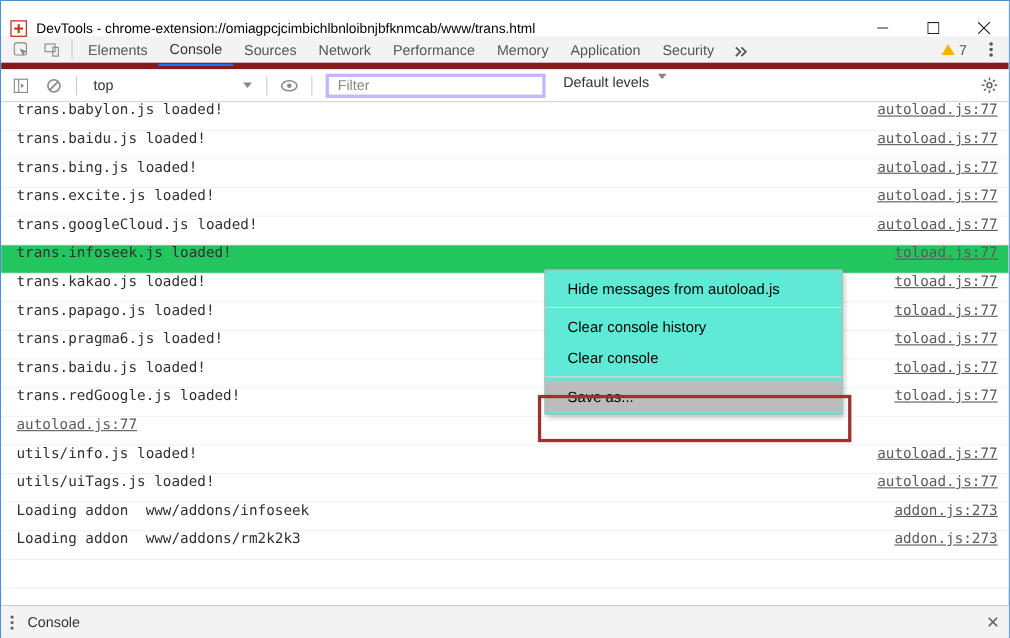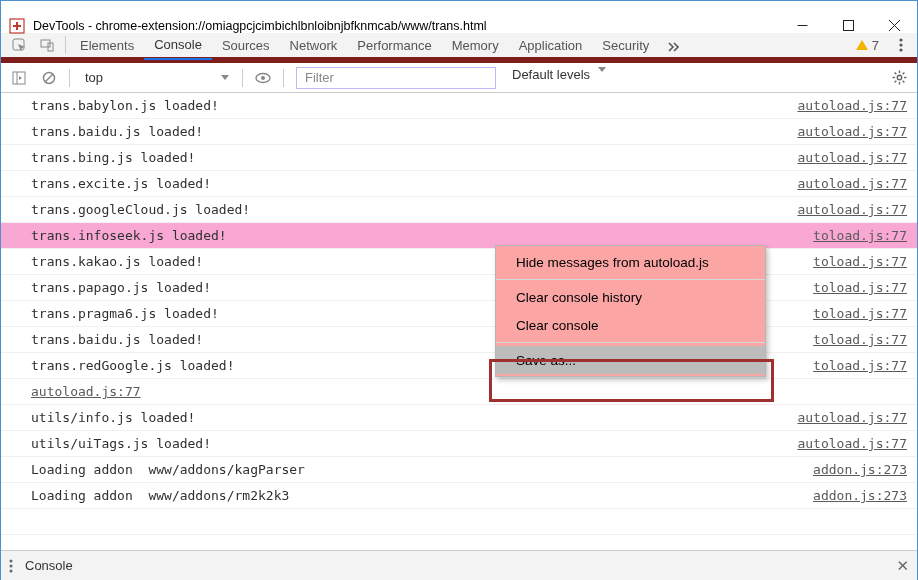--- a/index.html
+++ b/index.html
@@ -16,29 +16,29 @@
   .tab.active { color: #333; border-bottom: 2px solid #1a73e8; }
   .tabspacer { flex: 1; }
   .warncount { display: flex; align-items: center; gap: 4px; padding: 0 10px; font-size: 13px; color: #555; }
   .warntri { width: 0; height: 0; border-left: 6px solid transparent; border-right: 6px solid transparent; border-bottom: 10px solid #f4b400; }
   .dots { width: 24px; height: 30px; display: flex; align-items: center; justify-content: center; }
   .toolbar { height: 30px; display: flex; align-items: center; padding: 0 4px; border-bottom: 1px solid #ccc; background: #fff; gap: 2px;}
   .tbtn { width: 28px; height: 28px; display: flex; align-items: center; justify-content: center; color: #5a5a5a; }
   .sep { width: 1px; height: 18px; background: #ccc; margin: 0 4px; }
   .sel { height: 22px; padding: 0 22px 0 8px; font-size: 13px; color: #333; display: flex; align-items: center; min-width: 160px; border: 1px solid transparent; position: relative; }
   .sel .chev, .lvl .chev { position: absolute; right: 6px; width: 0; height: 0; border-left: 4px solid transparent; border-right: 4px solid transparent; border-top: 5px solid #888; }
-  .filter { flex: 0 0 200px; height: 22px; border: 1px solid #c4b5fd; padding: 0 8px; font-size: 13px; color: #888; display: flex; align-items: center; margin: 0 6px; }
+  .filter { flex: 0 0 200px; height: 22px; border: 3px solid #c4b5fd; padding: 0 8px; font-size: 13px; color: #888; display: flex; align-items: center; margin: 0 6px; }
   .lvl { height: 22px; padding: 0 22px 0 8px; font-size: 13px; color: #333; display: flex; align-items: flex-start; position: relative; }
   .log { height: 454px; overflow-y: scroll; }
-  .row { height: 26px; display: flex; align-items: center; padding: 0 10px 0 30px; font-size: 13px; color: #333; border-bottom: 1px solid #f0f0f0; background: #fff; }
-  .row.hover { background: #f9a8d4; }
+  .row { height: 26px; display: flex; padding: 0 10px 0 14px; font-size: 13px; color: #333; border-bottom: 1px solid #f0f0f0; background: #fff; }
+  .row.hover { background: #22c55e; }
   .msg { flex: 1; font-family: Consolas, monospace; font-size: 13px; color: #303030; white-space: pre; }
   .src { font-family: Consolas, monospace; font-size: 13px; color: #5a5a5a; text-decoration: underline; }
   .arrow-tri { width: 0; height: 0; border-top: 4px solid transparent; border-bottom: 4px solid transparent; border-left: 6px solid #888; margin-right: 6px; margin-left: -12px; }
-  .ctx { position: absolute; left: 495px; top: 245px; width: 271px; background: #fca5a5; border: 1px solid #b6b6b6; box-shadow: 2px 3px 5px rgba(0,0,0,0.25); z-index: 20; padding: 2px 0;}
+  .ctx { position: absolute; left: 495px; top: 245px; width: 271px; background: #5eead4; border: 1px solid #b6b6b6; box-shadow: 2px 3px 5px rgba(0,0,0,0.25); z-index: 20; padding: 2px 0;}
   .ctxitem { height: 28px; display: flex; align-items: center; padding: 0 20px; font-size: 13.5px; color: #000; }
   .ctxitem.hi { background: #bcbcbc; }
   .ctxsep { height: 1px; background: #d9d9d9; margin: 3px 0; }
   .ctxbox { position: absolute; left: 489px; top: 359px; width: 285px; height: 43px; border: 3px solid #a03030; z-index: 30; pointer-events: none; }
   .drawer { height: 30px; display: flex; align-items: center; padding: 0 8px; border-top: 1px solid #ccc; background: #f3f3f3; position: absolute; bottom: 0; left: 1px; right: 1px;}
   .drawer .lbl { font-size: 13px; color: #333; margin-left: 12px; }
   .drawer .x { position: absolute; right: 8px; color: #666; font-size: 15px; }
   ::-webkit-scrollbar { width: 16px; background: #f1f1f1; }
   ::-webkit-scrollbar-thumb { background: #c1c1c1; }
 </style>
@@ -216,21 +216,21 @@
     </div>
     <div class="row">
       <span class="msg">utils/info.js loaded!</span>
       <span class="src">autoload.js:77</span>
     </div>
     <div class="row">
       <span class="msg">utils/uiTags.js loaded!</span>
       <span class="src">autoload.js:77</span>
     </div>
     <div class="row">
-      <span class="msg">Loading addon  www/addons/kagParser</span>
+      <span class="msg">Loading addon  www/addons/infoseek</span>
       <span class="src">addon.js:273</span>
     </div>
     <div class="row">
       <span class="msg">Loading addon  www/addons/rm2k2k3</span>
       <span class="src">addon.js:273</span>
     </div>
     <div class="row">
       <span class="msg"> </span>
       <span class="src"> </span>
     </div>

